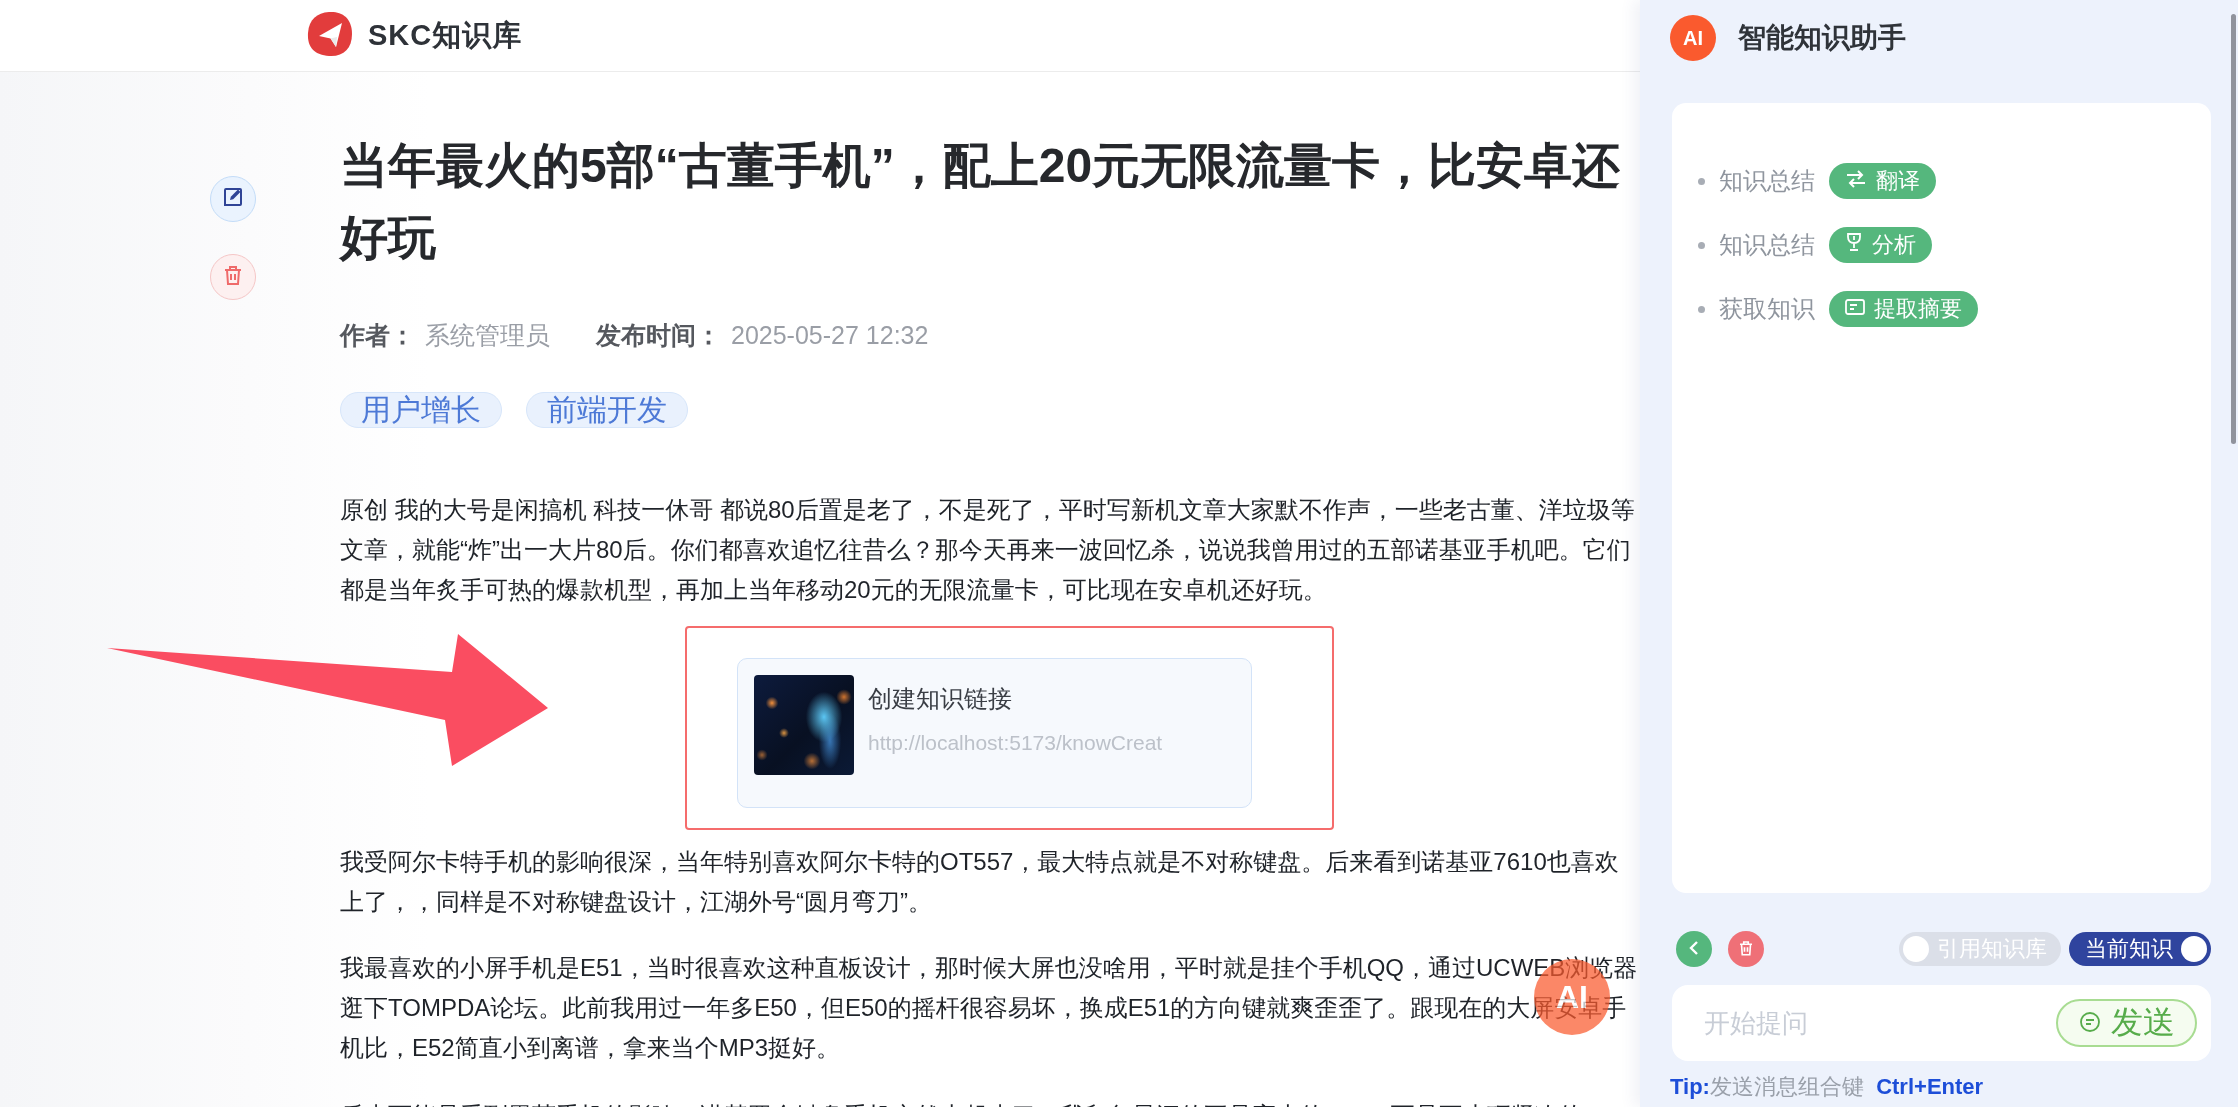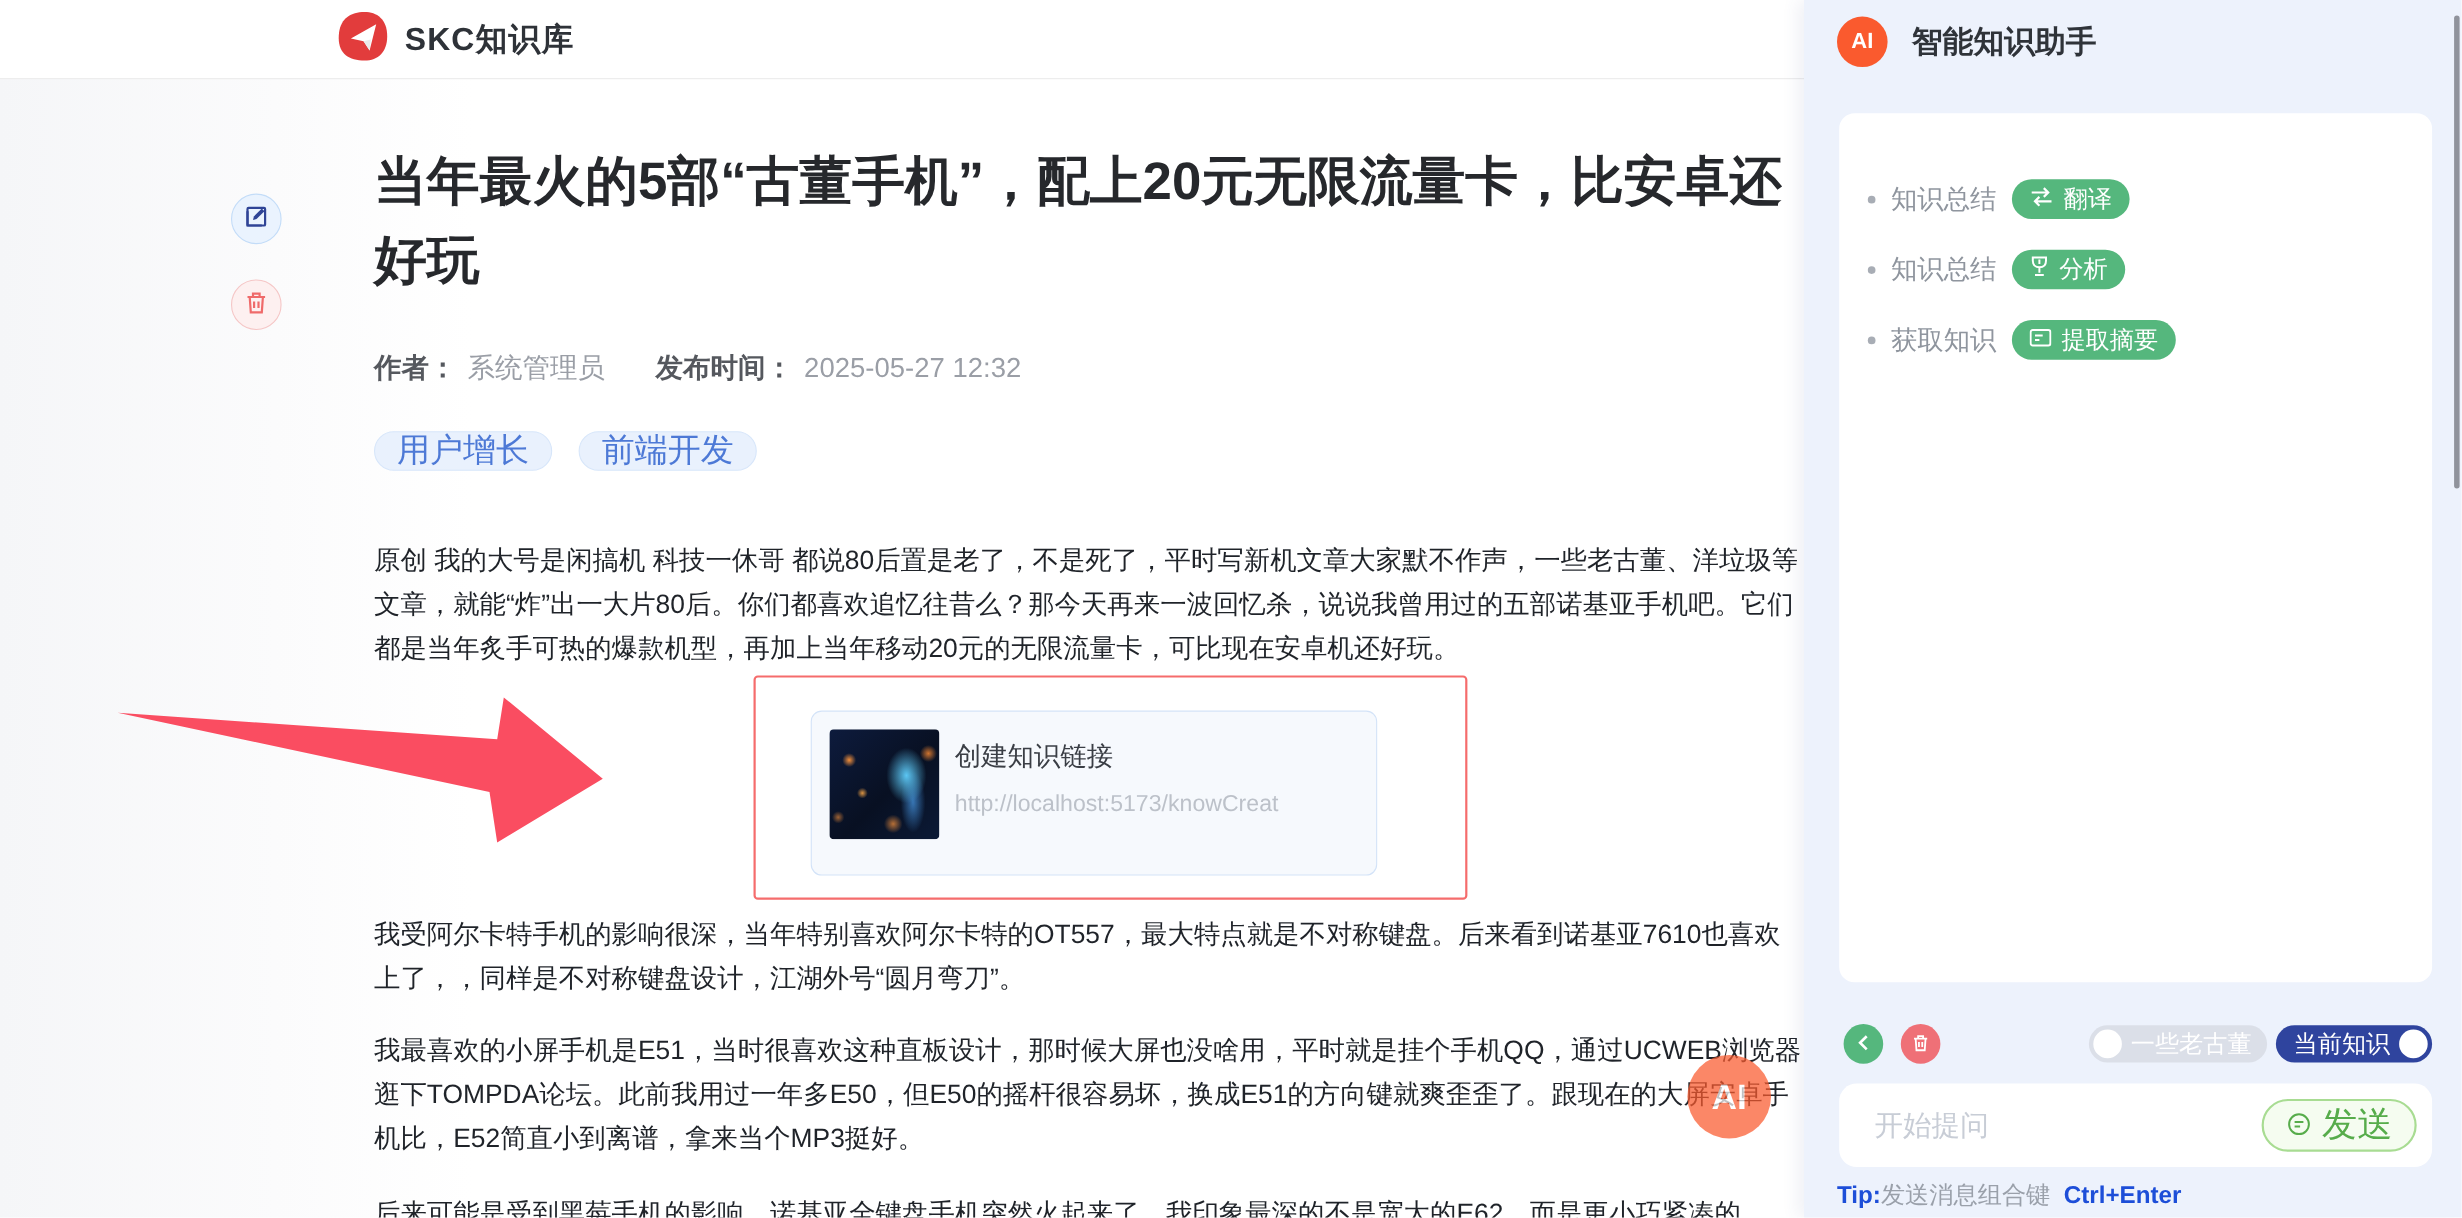--- a/index.html
+++ b/index.html
@@ -26,21 +26,21 @@
   .article p { font-size:24px; line-height:40px; color:#1f2329; }
   .p1 { margin-top:62px; } .p2 { margin-top:12px; } .p3 { margin-top:26px; } .p4 { margin-top:28px; }
 
   
   .round-btn { position:absolute; width:46px; height:46px; border-radius:50%;
     display:flex; align-items:center; justify-content:center; cursor:pointer; z-index:2; }
   .edit-btn { left:210px; top:176px; background:#eaf3fe; border:1px solid #c3dcf8; }
   .del-btn  { left:210px; top:254px; background:#fdf0f0; border:1px solid #f5c6c6; }
 
   
-  .hl-box { margin-top:4px; margin-left:345px; width:649px; height:204px;
+  .hl-box { margin-top:16px; margin-left:345px; width:649px; height:204px;
     border:2px solid #f56c6c; border-radius:4px; background:#fff; }
   .link-card { margin:30px 0 0 50px; width:515px; height:150px; background:#f6f9fd;
     border:1px solid #d3e3f8; border-radius:10px; padding:16px; display:flex; gap:14px; cursor:pointer; }
   .thumb { width:100px; height:100px; border-radius:4px; flex:none;
     background:
       radial-gradient(26px 36px at 70% 42%, rgba(96,208,255,.95), rgba(96,208,255,0) 70%),
       radial-gradient(16px 40px at 76% 66%, rgba(80,170,255,.65), rgba(80,170,255,0) 70%),
       radial-gradient(9px 9px at 18% 28%, rgba(255,150,60,.95), rgba(255,150,60,0) 70%),
       radial-gradient(7px 7px at 30% 58%, rgba(255,170,70,.85), rgba(255,170,70,0) 70%),
       radial-gradient(11px 11px at 90% 22%, rgba(255,140,50,.8), rgba(255,140,50,0) 70%),
@@ -237,21 +237,21 @@
       <button class="circ red">
         <span>
           <svg width="18" height="18" viewBox="0 0 24 24" fill="none" stroke="#fff" stroke-width="2.2">
             <path d="M4 7h16M9 7V4h6v3M6 7l1 14h10l1-14M10 11v6M14 11v6"></path>
           </svg>
         </span>
       </button>
       <span class="spacer"></span>
       <div class="toggle off">
         <span class="knob"></span>
-        <span>一些老古董</span>
+        <span>引用知识库</span>
       </div>
       <div class="toggle on">
         <span>当前知识</span>
         <span class="knob"></span>
       </div>
     </div>
 
     <div class="ask-box">
       <input class="ask-input" type="text" placeholder="开始提问" style="">
       <button class="send-btn">

